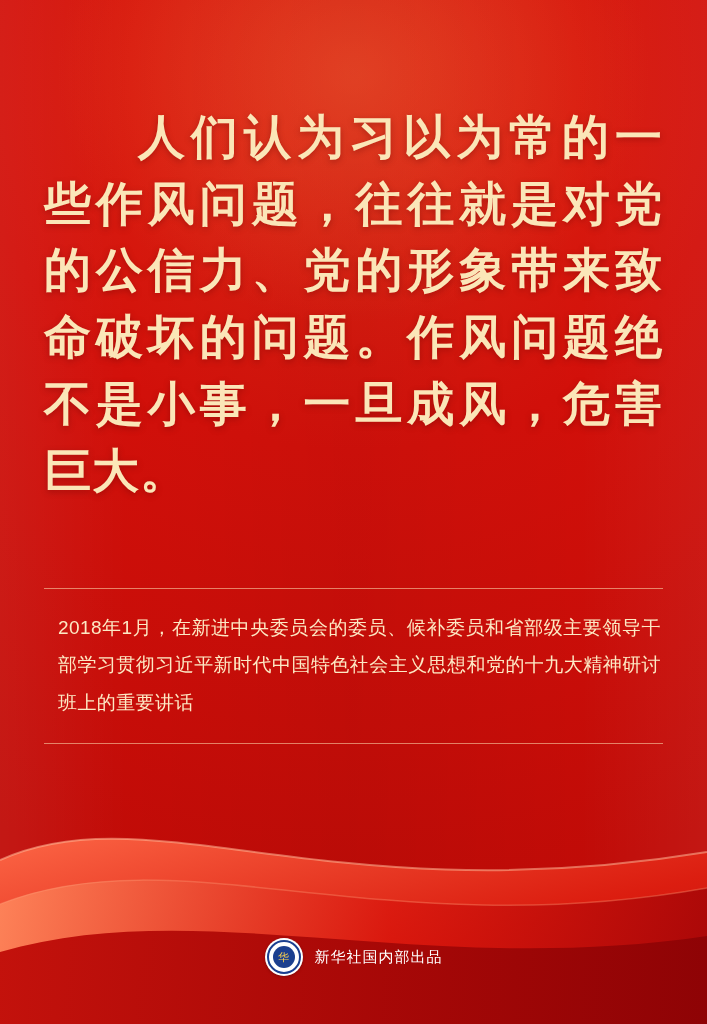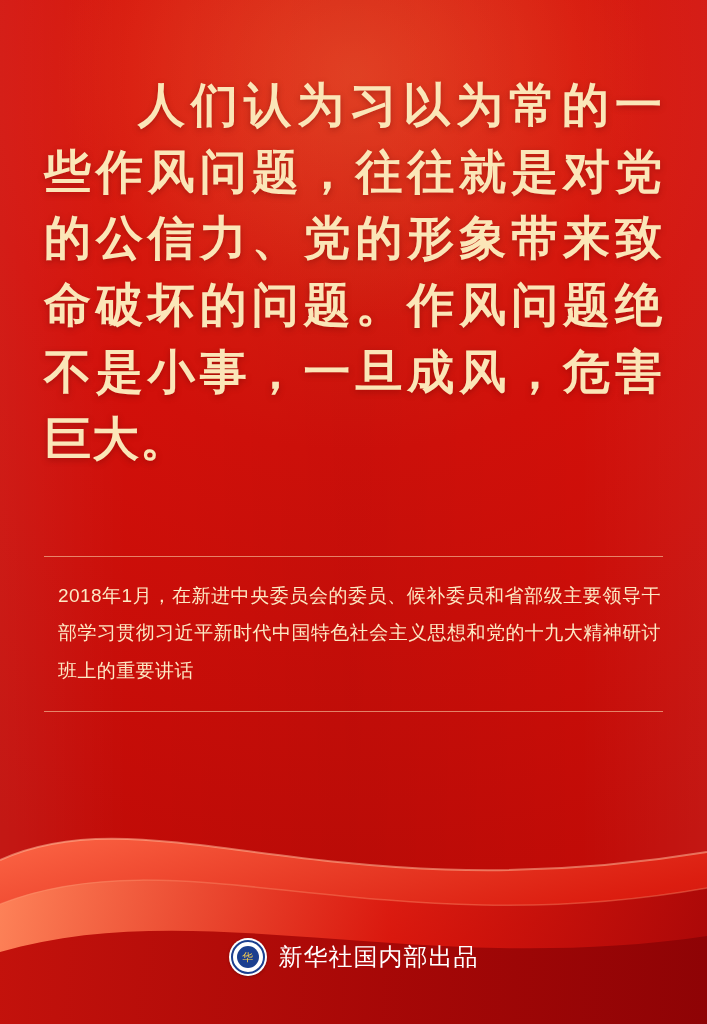--- a/index.html
+++ b/index.html
@@ -49,21 +49,21 @@
   }
   .silk svg { display: block; width: 100%; height: 100%; }
 
   
   .content {
     position: relative;
     z-index: 5;
     padding: 0 44px;
   }
   .headline {
-    margin-top: 72px;
+    margin-top: 104px;
     color: #fbe6b8;
     font-family: "DejaVu Serif", "Liberation Serif", serif;
     font-weight: 700;
     font-size: 47px;
     line-height: 1.42;
     letter-spacing: 1px;
     text-indent: 2em;
     text-shadow: 0 2px 6px rgba(90,0,0,0.35);
     text-align: justify;
   }
@@ -124,21 +124,21 @@
     justify-content: center;
   }
   .emblem .inner span {
     color: #ffd24d;
     font-size: 11px;
     line-height: 1;
     font-family: "DejaVu Serif", "Liberation Serif", serif;
   }
   .footer-text {
     color: #ffffff;
-    font-size: 24px;
+    font-size: 15px;
     letter-spacing: 1px;
   }
 </style>
 </head>
 <body>
 
 <div class="poster">
 
   <div class="topglow"></div>
   <div class="sheen"></div>

